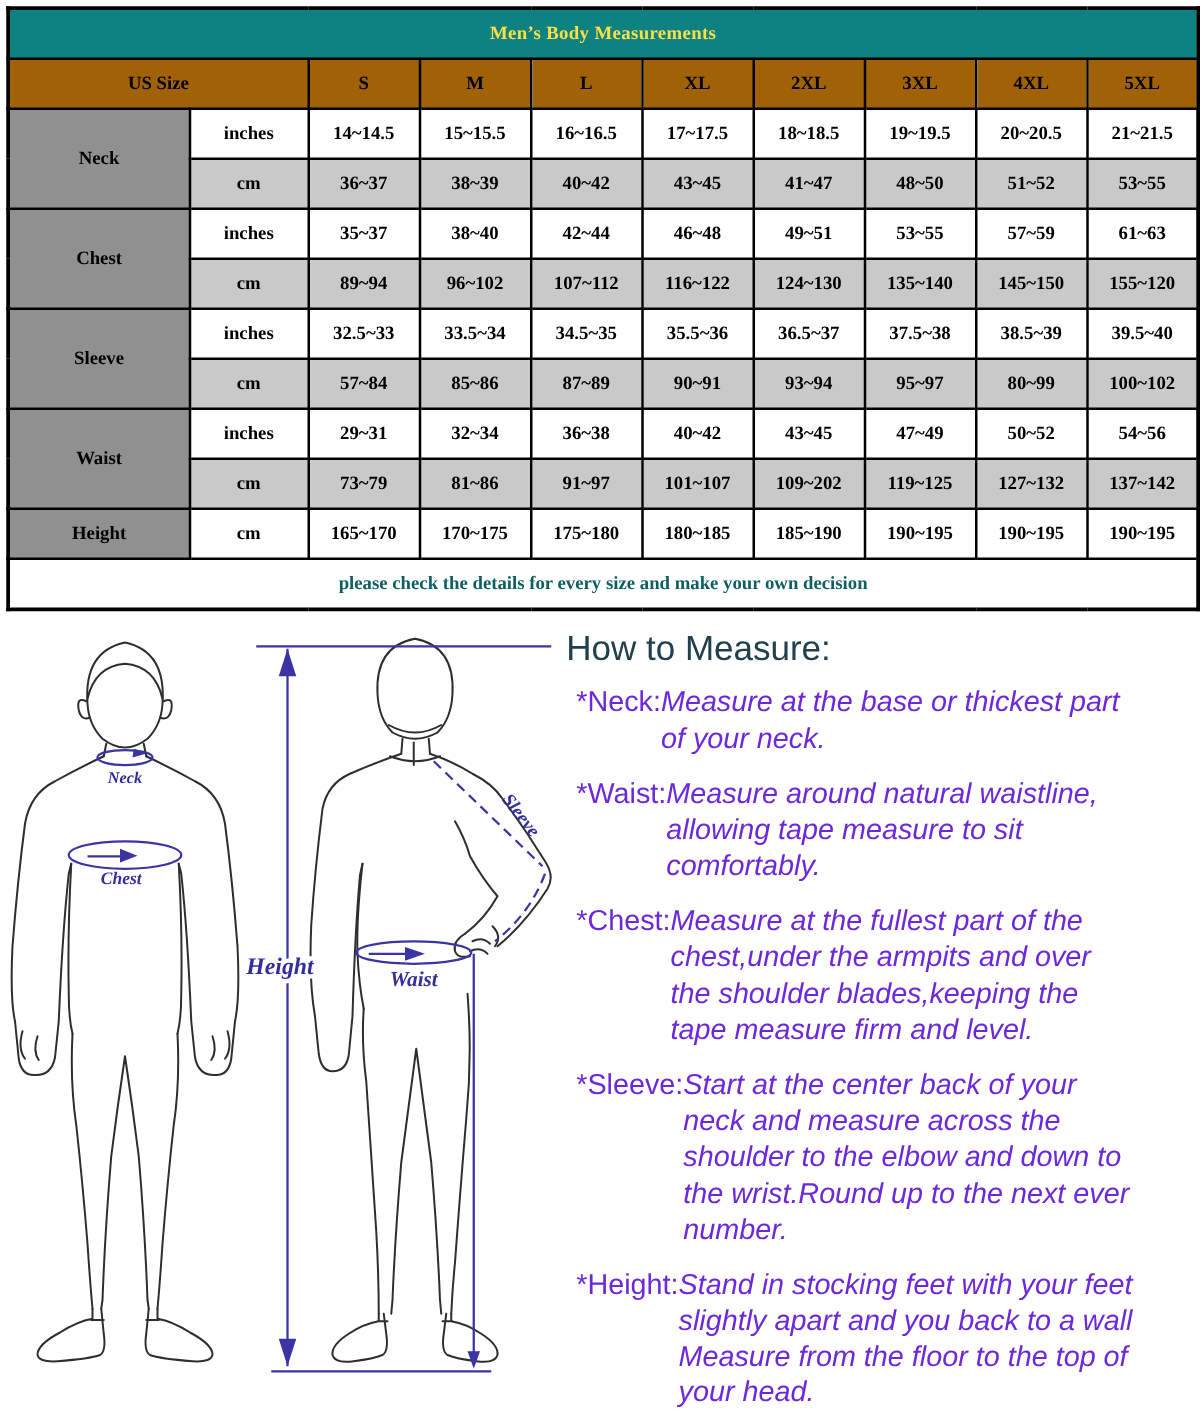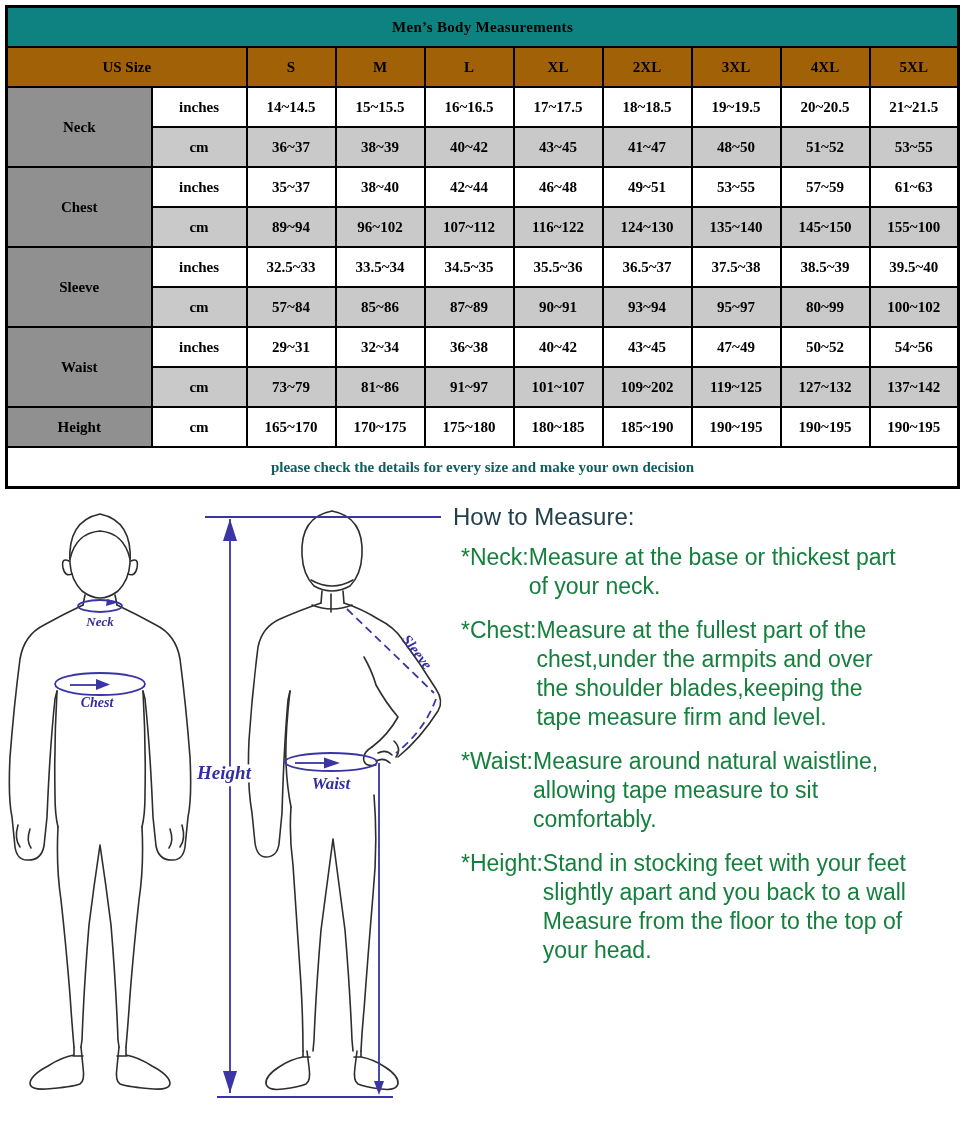--- a/index.html
+++ b/index.html
@@ -10,35 +10,35 @@
   .table-wrap { padding:5px 5px 0 5px; }
   table.size-table {
     border-collapse:collapse; table-layout:fixed; width:953px;
     border:3px solid #000;
     font-family:"Liberation Serif", serif; font-weight:bold; color:#000;
   }
   table.size-table td {
     border:2px solid #000; text-align:center; vertical-align:middle;
     padding:0; height:38px; font-size:15px; overflow:hidden; white-space:nowrap;
   }
-  td.t-title { background:#0e8281; color:#000000; font-size:21px; height:38px; letter-spacing:.3px; }
+  td.t-title { background:#0e8281; color:#fde047; font-size:21px; height:38px; letter-spacing:.3px; }
   td.c-hdr   { background:#a16207; font-size:16px; }
   td.c-label { background:#909090; font-size:17px; }
   td.c-unit  { font-size:16px; }
   td.shade   { background:#c9c9c9; }
   td.t-note  { color:#0d5f5f; font-size:22px; height:40px;margin-left:48px; }
 
   
   .lower { display:flex; margin-top:6px; }
   .diagram-box { width:445px; flex:none; }
   .instructions { width:508px; flex:none; padding:6px 0 0 2px; }
-  .howto { font-size:24px; color:#21404c; margin:2px 0 12px 6px; }
-  .instr { display:flex; font-size:23px; line-height:1.26; color:#15803d; margin:0 0 15px 14px; }
+  .howto { font-size:28px; color:#21404c; margin:2px 0 12px 6px; }
+  .instr { display:flex; font-size:23px; line-height:1.26; color:#6d28d9; margin:0 0 15px 14px; }
   .ilabel { white-space:nowrap; flex:none; }
-  .itext  { white-space:pre-line; }
+  .itext  { white-space:pre-line;font-style:italic; }
 
   svg text.blab {
     font-family:"Liberation Serif", serif;
     font-style:italic; font-weight:bold; fill:#322e9f;
   }
 </style>
 </head>
 <body>
 
 <div class="page">
@@ -109,21 +109,21 @@
           </tr>
           <tr>
             <td class="c-unit shade">cm</td>
             <td class="shade">89~94</td>
             <td class="shade">96~102</td>
             <td class="shade">107~112</td>
             <td class="shade">116~122</td>
             <td class="shade">124~130</td>
             <td class="shade">135~140</td>
             <td class="shade">145~150</td>
-            <td class="shade">155~100</td>
+            <td class="shade">155~120</td>
           </tr>
           <tr>
             <td rowspan="2" class="c-label">Sleeve</td>
             <td class="c-unit">inches</td>
             <td>32.5~33</td>
             <td>33.5~34</td>
             <td>34.5~35</td>
             <td>35.5~36</td>
             <td>36.5~37</td>
             <td>37.5~38</td>
@@ -254,31 +254,39 @@
 
     <div class="instructions">
       <div class="howto">How to Measure:</div>
       <div id="instr-list">
           <div class="instr">
             <span class="ilabel">*Neck:</span>
             <span class="itext">Measure at the base or thickest part
 of your neck.</span>
           </div>
           <div class="instr">
+            <span class="ilabel">*Waist:</span>
+            <span class="itext">Measure around natural waistline,
+allowing tape measure to sit
+comfortably.</span>
+          </div>
+          <div class="instr">
             <span class="ilabel">*Chest:</span>
             <span class="itext">Measure at the fullest part of the
 chest,under the armpits and over
 the shoulder blades,keeping the
 tape measure firm and level.</span>
           </div>
           <div class="instr">
-            <span class="ilabel">*Waist:</span>
-            <span class="itext">Measure around natural waistline,
-allowing tape measure to sit
-comfortably.</span>
+            <span class="ilabel">*Sleeve:</span>
+            <span class="itext">Start at the center back of your
+neck and measure across the
+shoulder to the elbow and down to
+the wrist.Round up to the next ever
+number.</span>
           </div>
           <div class="instr">
             <span class="ilabel">*Height:</span>
             <span class="itext">Stand in stocking feet with your feet
 slightly apart and you back to a wall
 Measure from the floor to the top of
 your head.</span>
           </div>
         </div>
     </div>

